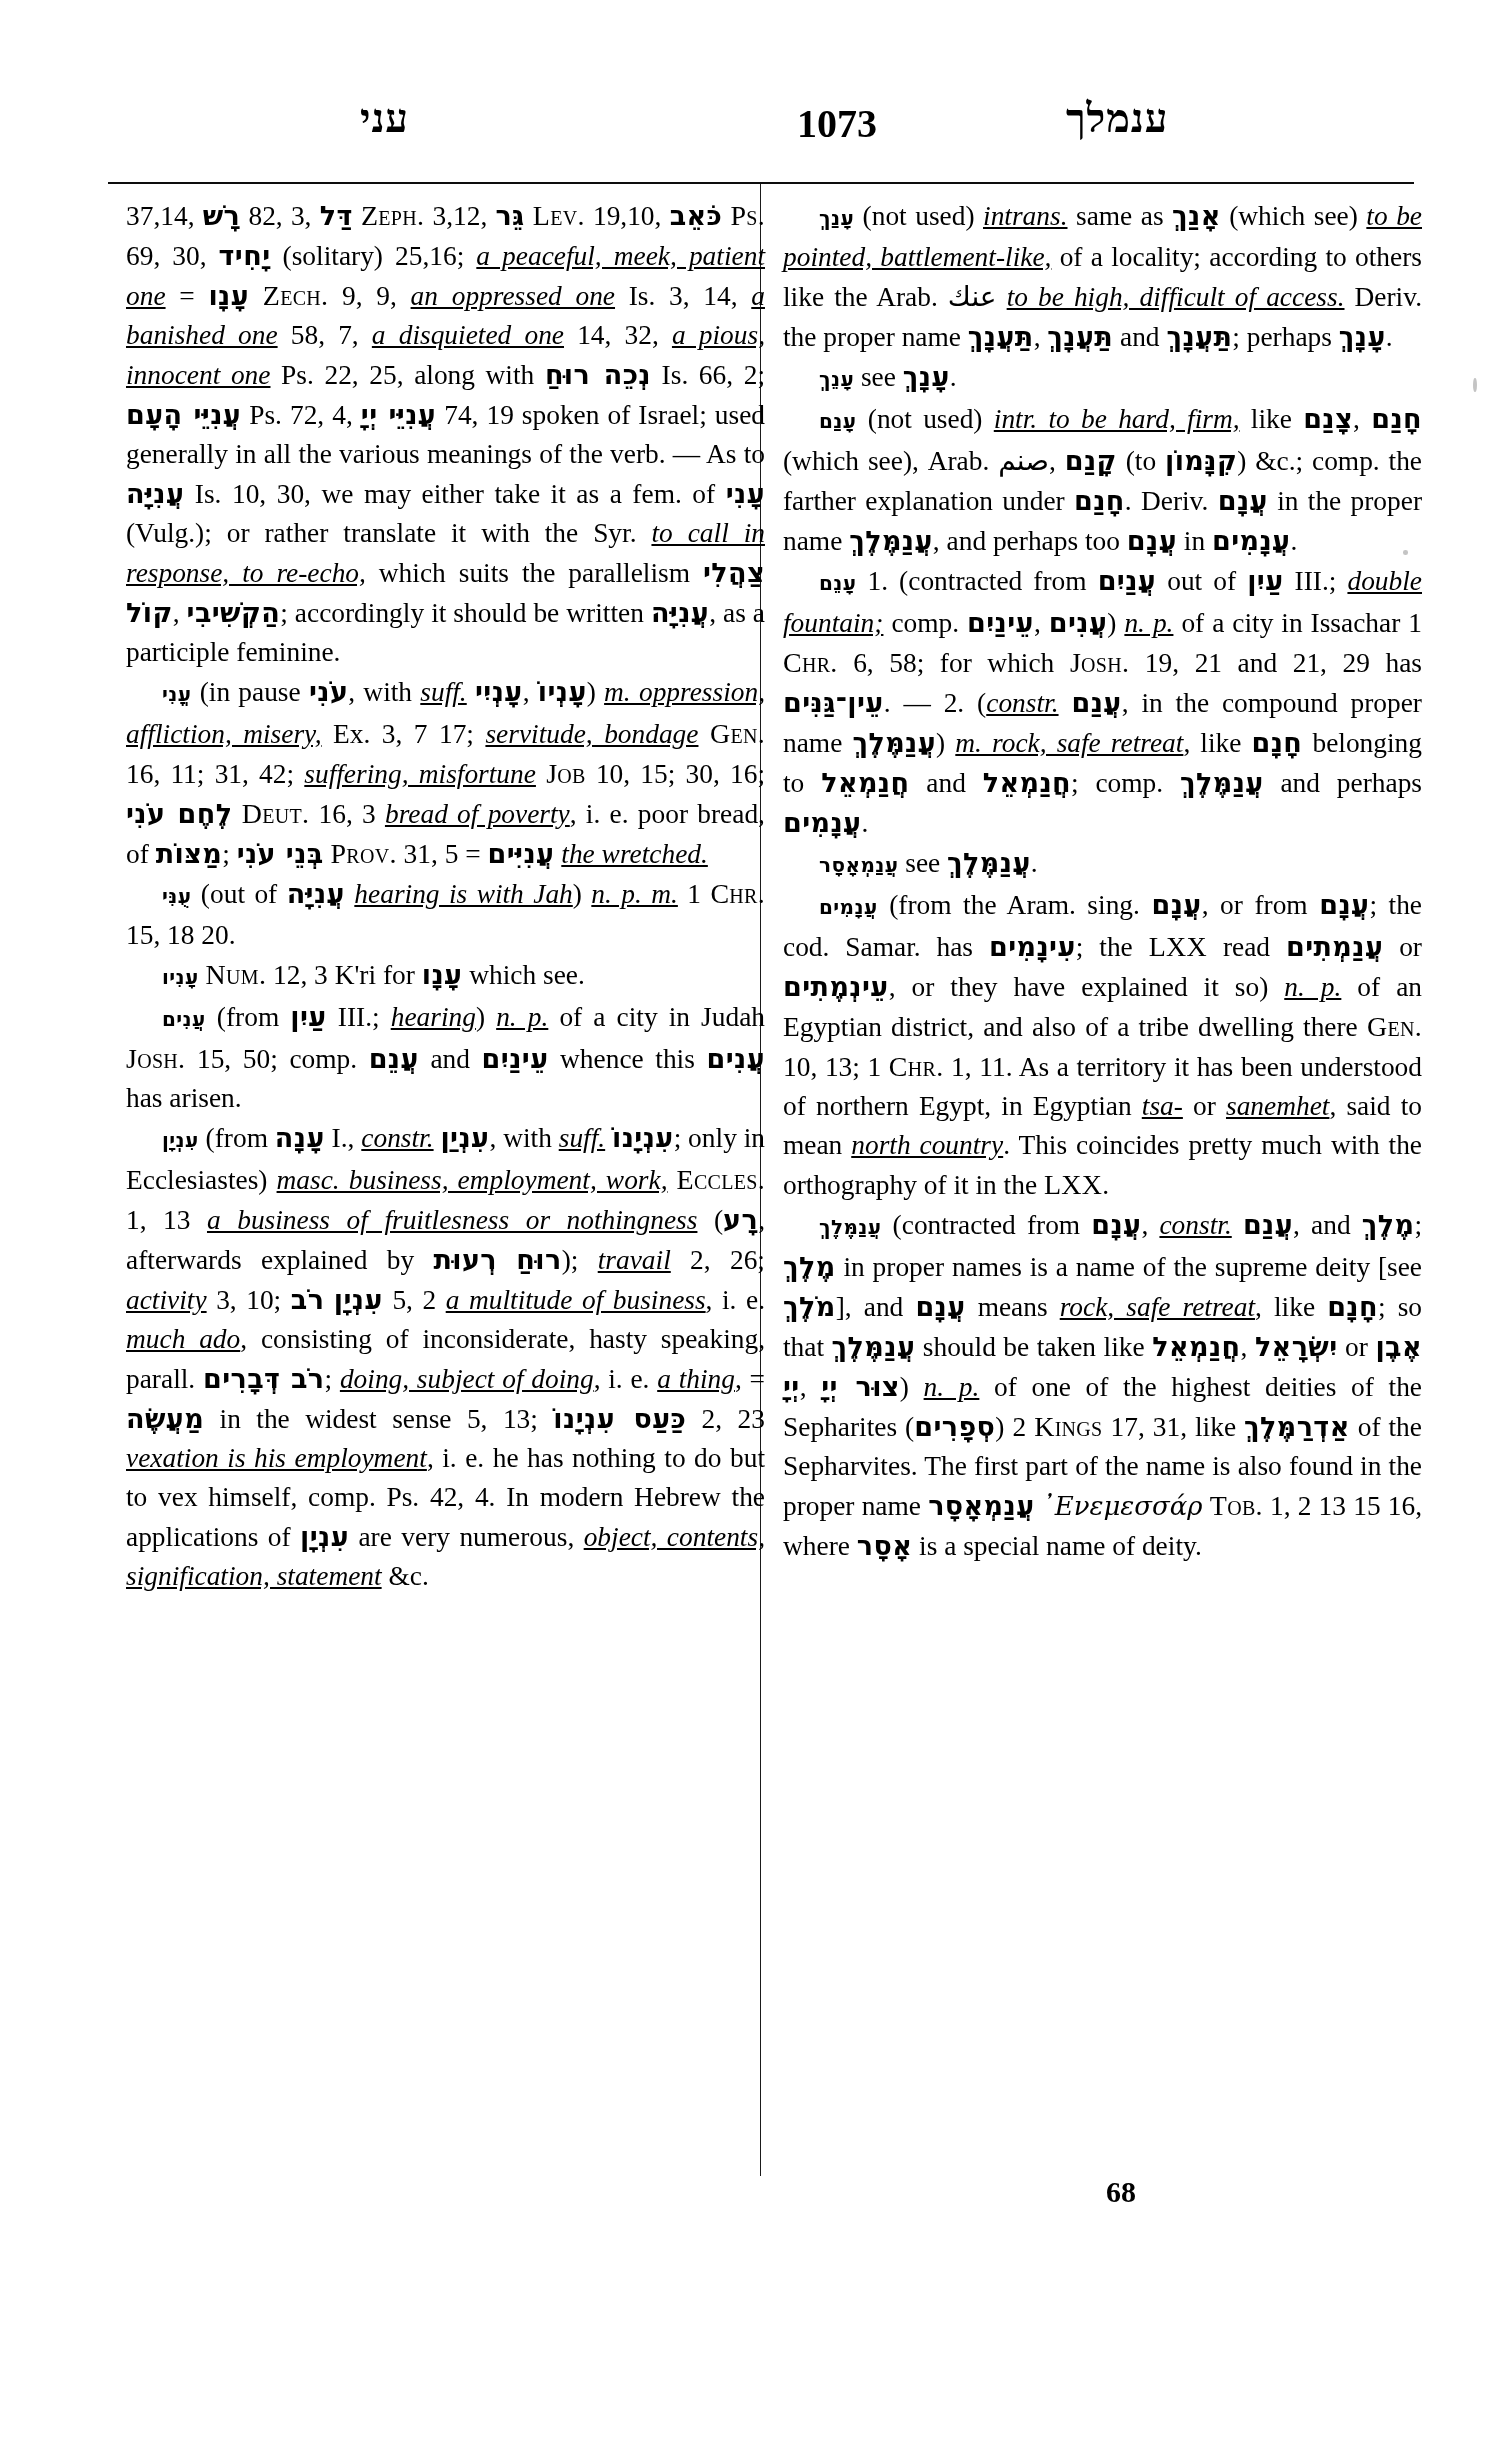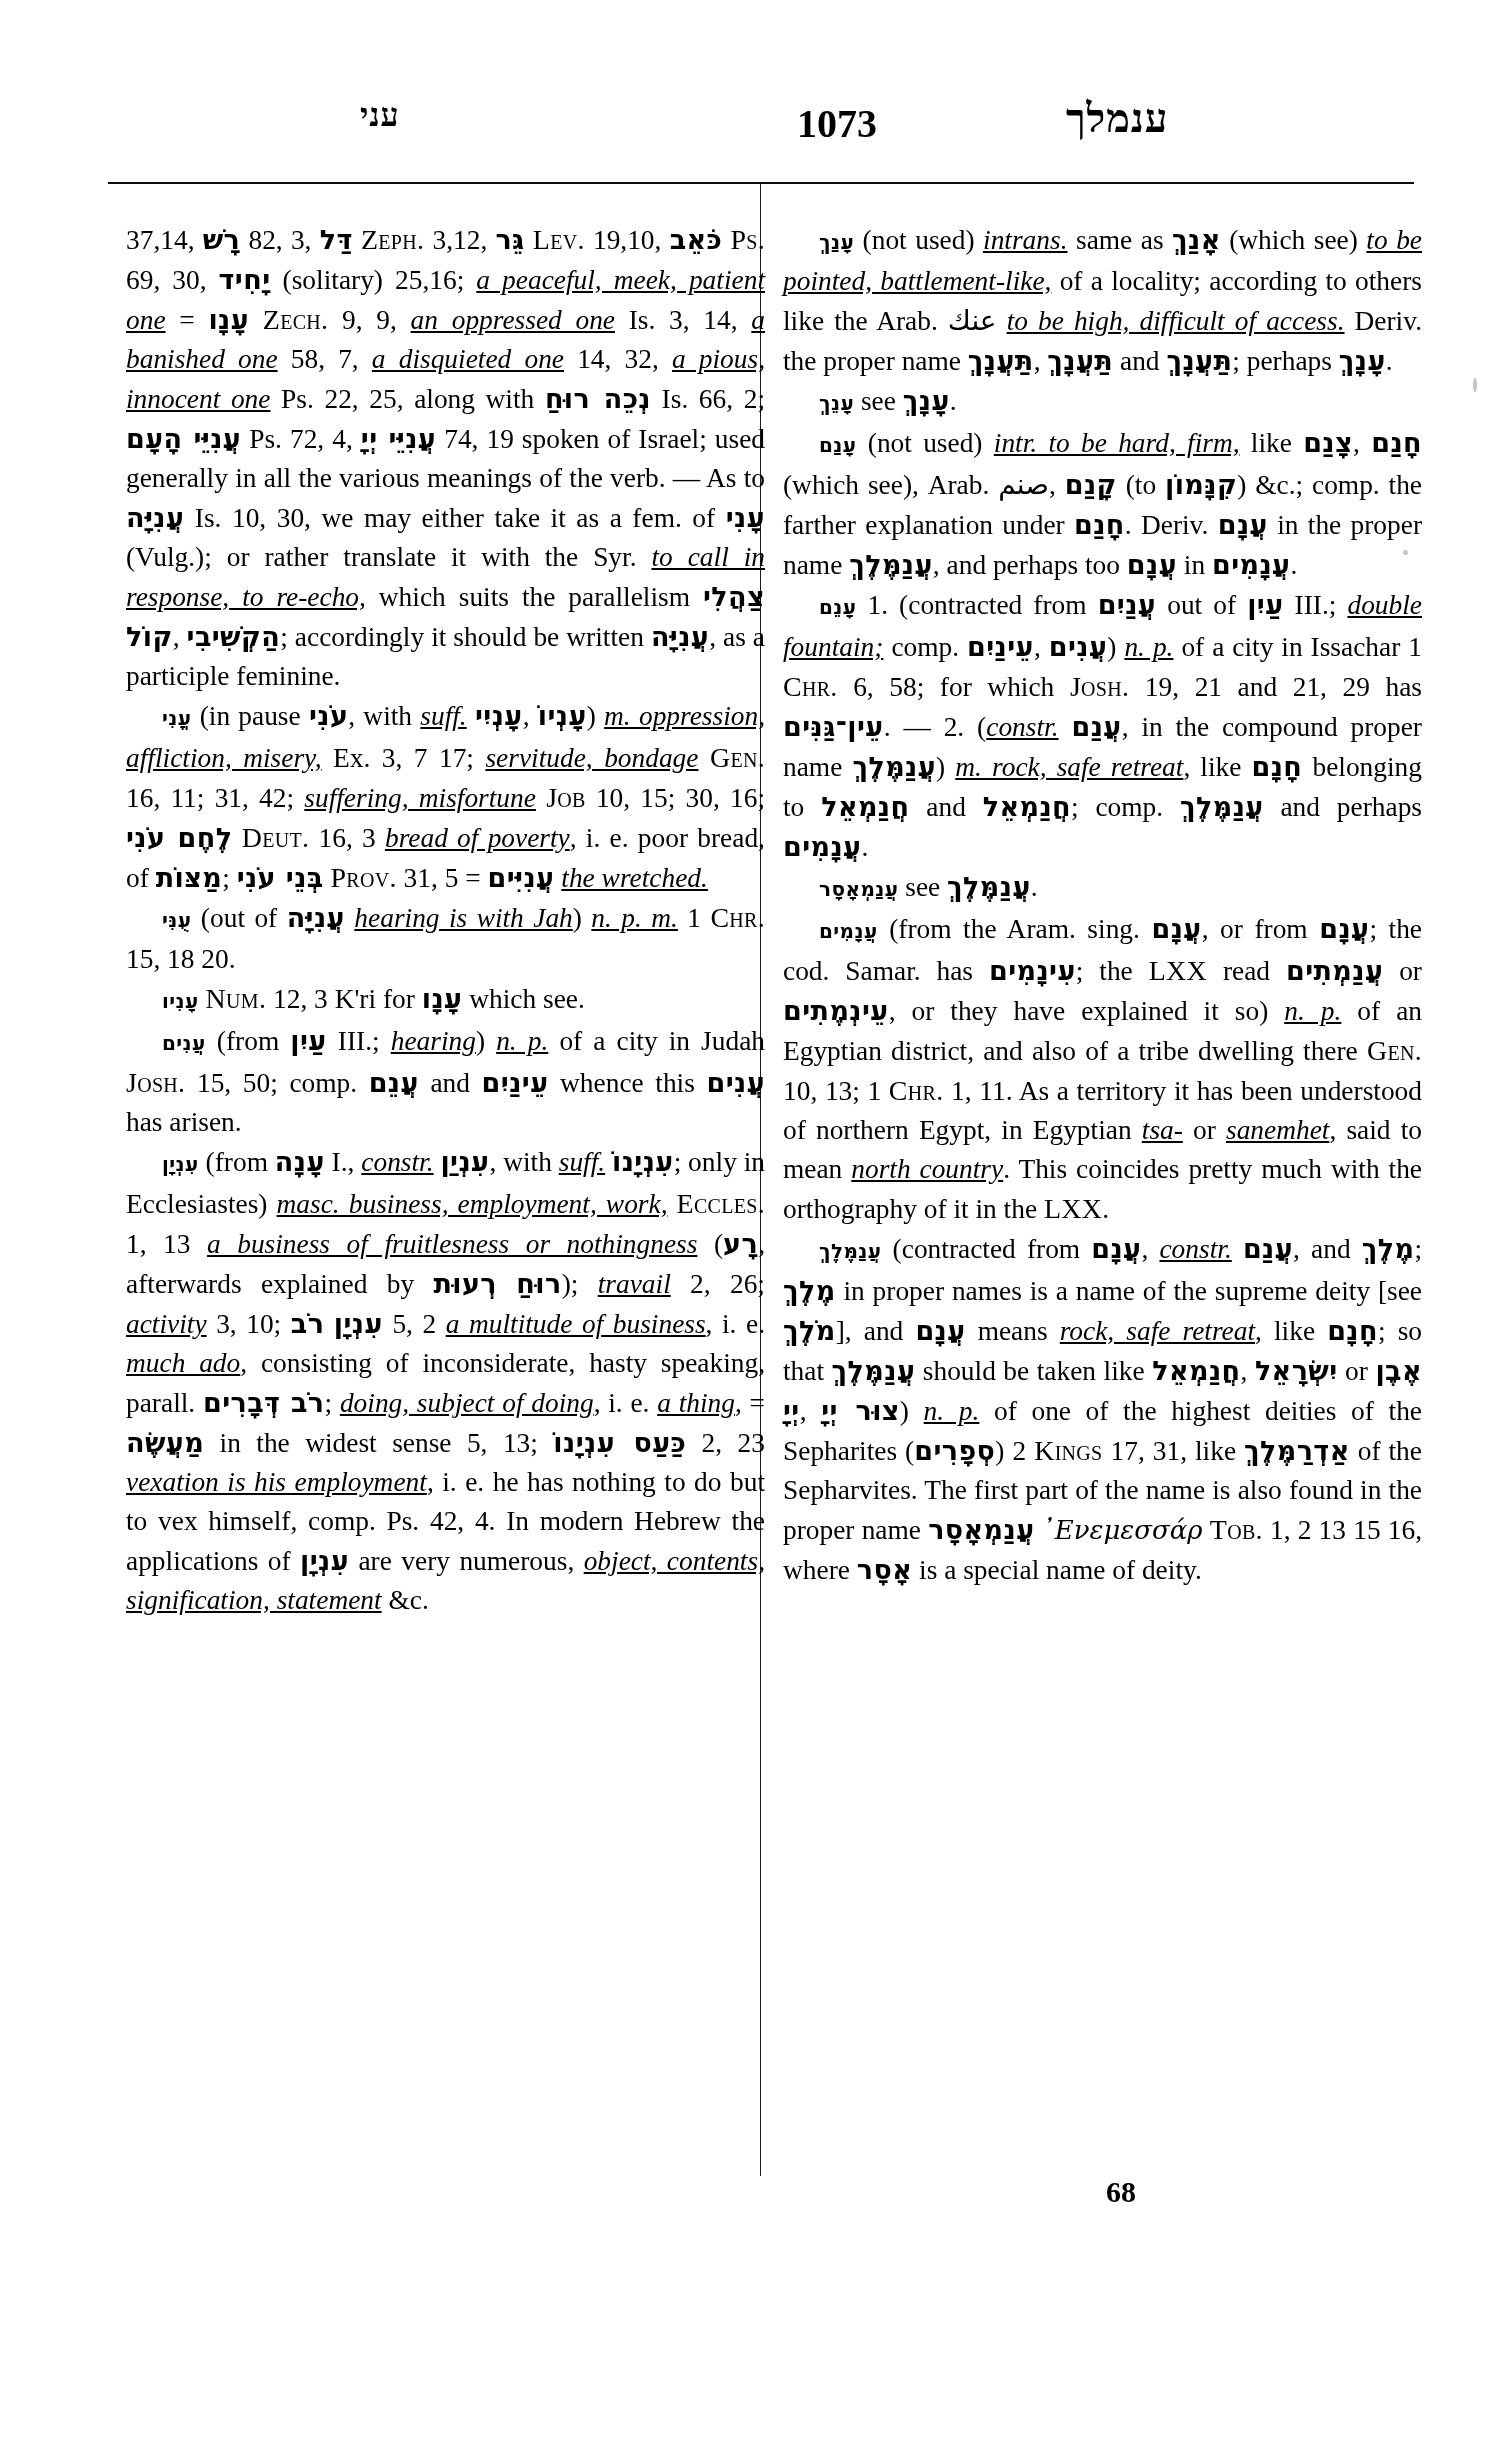--- a/index.html
+++ b/index.html
@@ -28,21 +28,21 @@
     position: absolute;
     left: 108px;
     top: 99px;
     width: 1304px;
     height: 72px;
   }
   .head-left {
     position: absolute;
     left: 252px;
     top: 0;
-    font-size: 32px;
+    font-size: 40px;
     line-height: 1;
     direction: rtl;
     font-weight: 700;
     letter-spacing: 0.9px;
   }
   .head-num {
     position: absolute;
     left: 689px;
     top: 5.4px;
     font-size: 40px;
@@ -84,21 +84,20 @@
   .col {
     position: absolute;
     top: 196px;
     width: 639px;
     font-size: 27.4px;
     line-height: 39px;
     text-align: justify;
     text-justify: inter-word;
     -webkit-hyphens: none;
     hyphens: none;
-    margin-top: 24px;
   }
   .col-left  { left: 126px; }
   .col-right { left: 783px; }
 
   .col p {
     margin: 0;
     padding: 0;
     text-align: justify;
   }
   .col p.indent { text-indent: 36px; }

